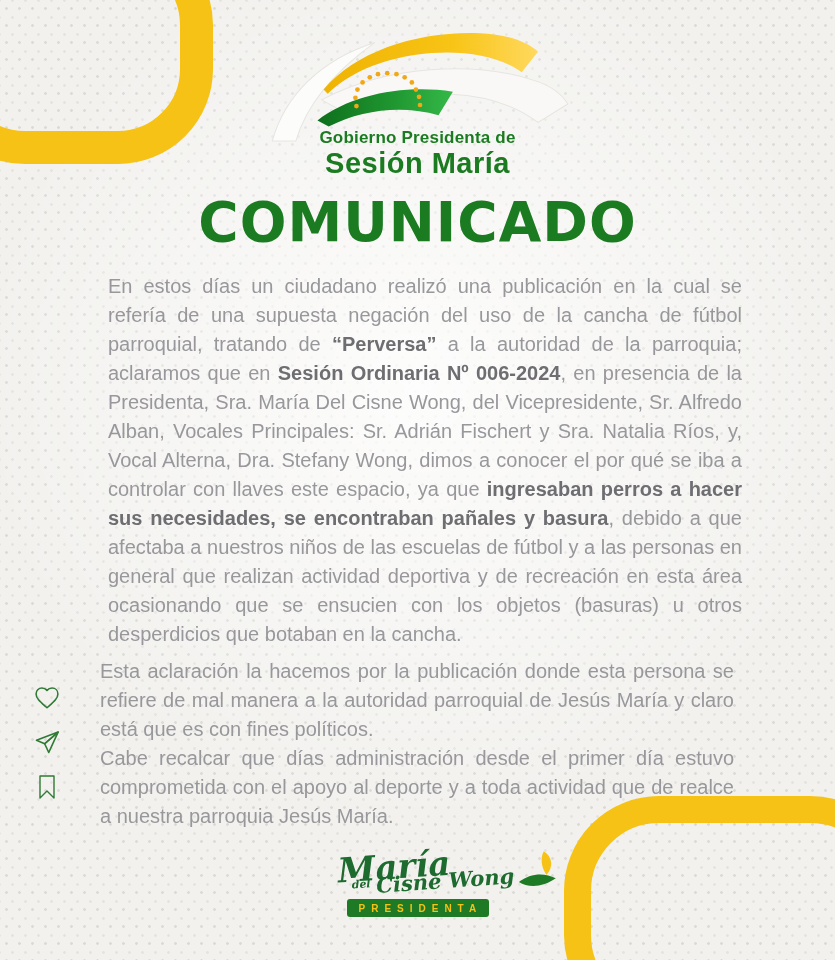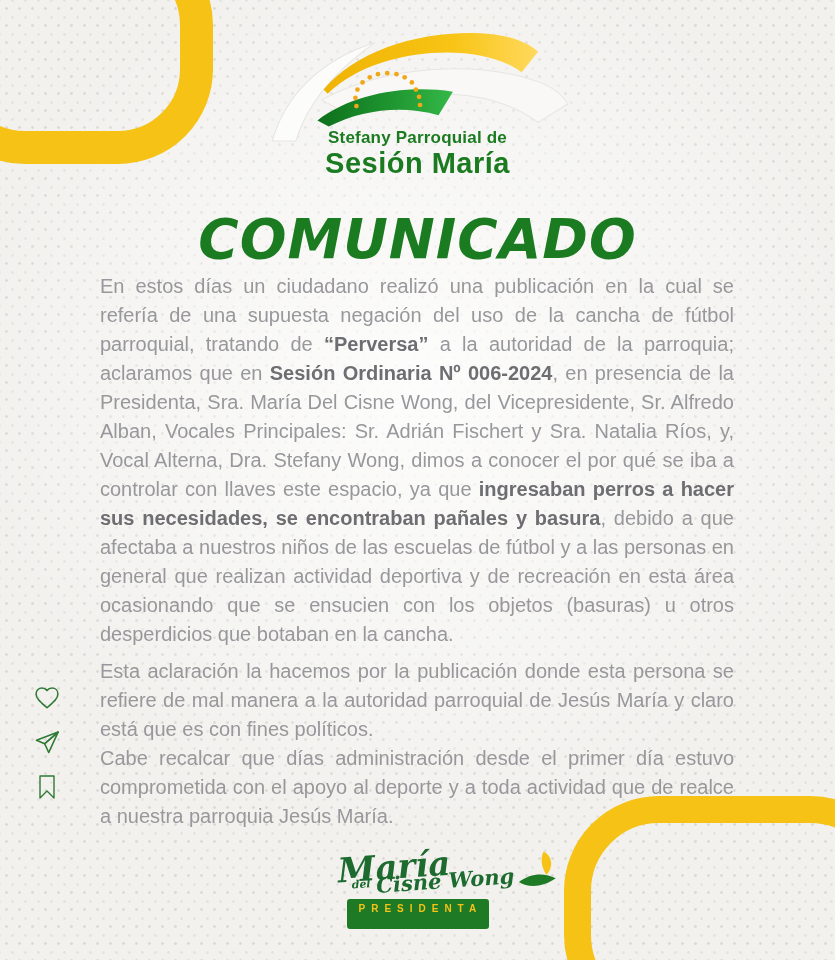--- a/index.html
+++ b/index.html
@@ -18,44 +18,44 @@
   .corner-tl{position:absolute;left:-70px;top:-70px;width:217px;height:168px;
     border:33px solid #f6c215;border-radius:95px;}
   .corner-br{position:absolute;right:-70px;bottom:-70px;width:287px;height:180px;
     border:27px solid #f6c215;border-radius:95px;}
   
   .header{position:absolute;top:26px;left:0;width:100%;text-align:center;}
   .logo-svg{display:block;margin:0 auto;}
   .org1{margin-top:-16px;font-size:17px;font-weight:bold;color:#1b7b20;letter-spacing:.2px;}
   .org2{font-size:29px;font-weight:bold;color:#1b7b20;margin-top:0;line-height:1.05;letter-spacing:.5px;}
   
-  .title{position:absolute;top:212px;left:0;width:100%;text-align:center;
+  .title{position:absolute;top:195px;left:0;width:100%;text-align:center;
     font-family:"DejaVu Sans", sans-serif;font-weight:bold;font-size:55px;
-    color:#1b7b20;letter-spacing:1px;line-height:1;font-style:italic;}
+    color:#1b7b20;letter-spacing:1px;line-height:1;}
   
-  .body1{position:absolute;top:272px;left:100px;width:634px;
+  .body1{position:absolute;top:272px;left:108px;width:634px;
     font-size:20px;line-height:29px;color:#98989c;text-align:justify;}
   .body2{position:absolute;top:657px;left:100px;width:634px;
     font-size:20px;line-height:29px;color:#98989c;text-align:justify;}
   .body2 p{margin:0;}
   .b{font-weight:bold;color:#6e6e72;}
   
   .social{position:absolute;left:33px;top:684px;display:flex;flex-direction:column;gap:17px;width:28px;align-items:center;}
   .social svg{display:block;}
   
   .signature{position:absolute;top:850px;left:0;width:100%;text-align:center;}
   .sig-wrap{position:relative;display:inline-block;transform:rotate(-4deg);
     font-family:"DejaVu Serif", serif;font-style:italic;font-weight:bold;color:#1e6b2f;}
   .sig-first{display:block;font-size:34px;line-height:30px;margin-right:46px;}
   .sig-row{display:block;margin-top:-10px;margin-left:30px;}
   .sig-mid{font-size:11px;vertical-align:6px;}
   .sig-last{font-size:21px;}
   .sig-leaf{position:absolute;right:-44px;top:8px;}
   .sig-banner{display:block;margin:4px auto 0;width:122px;background:#1e7a24;border-radius:3px;
-    color:#f6c215;font-size:10px;font-weight:bold;letter-spacing:6px;padding:4px 8px 15px 12px;
+    color:#f6c215;font-size:10px;font-weight:bold;letter-spacing:6px;padding:4px 8px 3px 12px;
     font-family:"Liberation Sans", sans-serif;transform:rotate(0deg);}
 </style>
 </head>
 <body>
 
 <div class="canvas">
 
   <div class="corner-tl"></div>
   <div class="corner-br"></div>
 
@@ -91,21 +91,21 @@
           <circle cx="111" cy="47" r="2.3"></circle>
         <circle cx="120" cy="46" r="2.3"></circle>
           <circle cx="129" cy="47" r="2.3"></circle>
           <circle cx="137" cy="50" r="2.3"></circle>
         <circle cx="144" cy="55" r="2.3"></circle>
           <circle cx="148" cy="62" r="2.3"></circle>
           <circle cx="151" cy="69" r="2.3"></circle>
         <circle cx="152" cy="77" r="2.3"></circle>
       </g>
     </svg>
-    <div class="org1">Stefany Parroquial de</div>
+    <div class="org1">Gobierno Presidenta de</div>
     <div class="org2">Sesión María</div>
   </div>
 
   <div class="title">COMUNICADO</div>
 
   <div class="body1"><span>En estos días un ciudadano realizó una publicación en la cual se refería de una supuesta negación del uso de la cancha de fútbol parroquial, tratando de </span><span class="b">“Perversa”</span><span> a la autoridad de la parroquia; aclaramos que en </span><span class="b">Sesión Ordinaria Nº 006-2024</span><span>, en presencia de la Presidenta, Sra. María Del Cisne Wong, del Vicepresidente, Sr. Alfredo Alban, Vocales Principales: Sr. Adrián Fischert y Sra. Natalia Ríos, y, Vocal Alterna, Dra. Stefany Wong, dimos a conocer el por qué se iba a controlar con llaves este espacio, ya que </span><span class="b">ingresaban perros a hacer sus necesidades, se encontraban pañales y basura</span><span>, debido a que afectaba a nuestros niños de las escuelas de fútbol y a las personas en general que realizan actividad deportiva y de recreación en esta área ocasionando que se ensucien con los objetos (basuras) u otros desperdicios que botaban en la cancha.</span></div>
 
   <div class="body2">
     <p>Esta aclaración la hacemos por la publicación donde esta persona se refiere de mal manera a la autoridad parroquial de Jesús María y claro está que es con fines políticos.</p>
     <p>Cabe recalcar que días administración desde el primer día estuvo comprometida con el apoyo al deporte y a toda actividad que de realce a nuestra parroquia Jesús María.</p>

